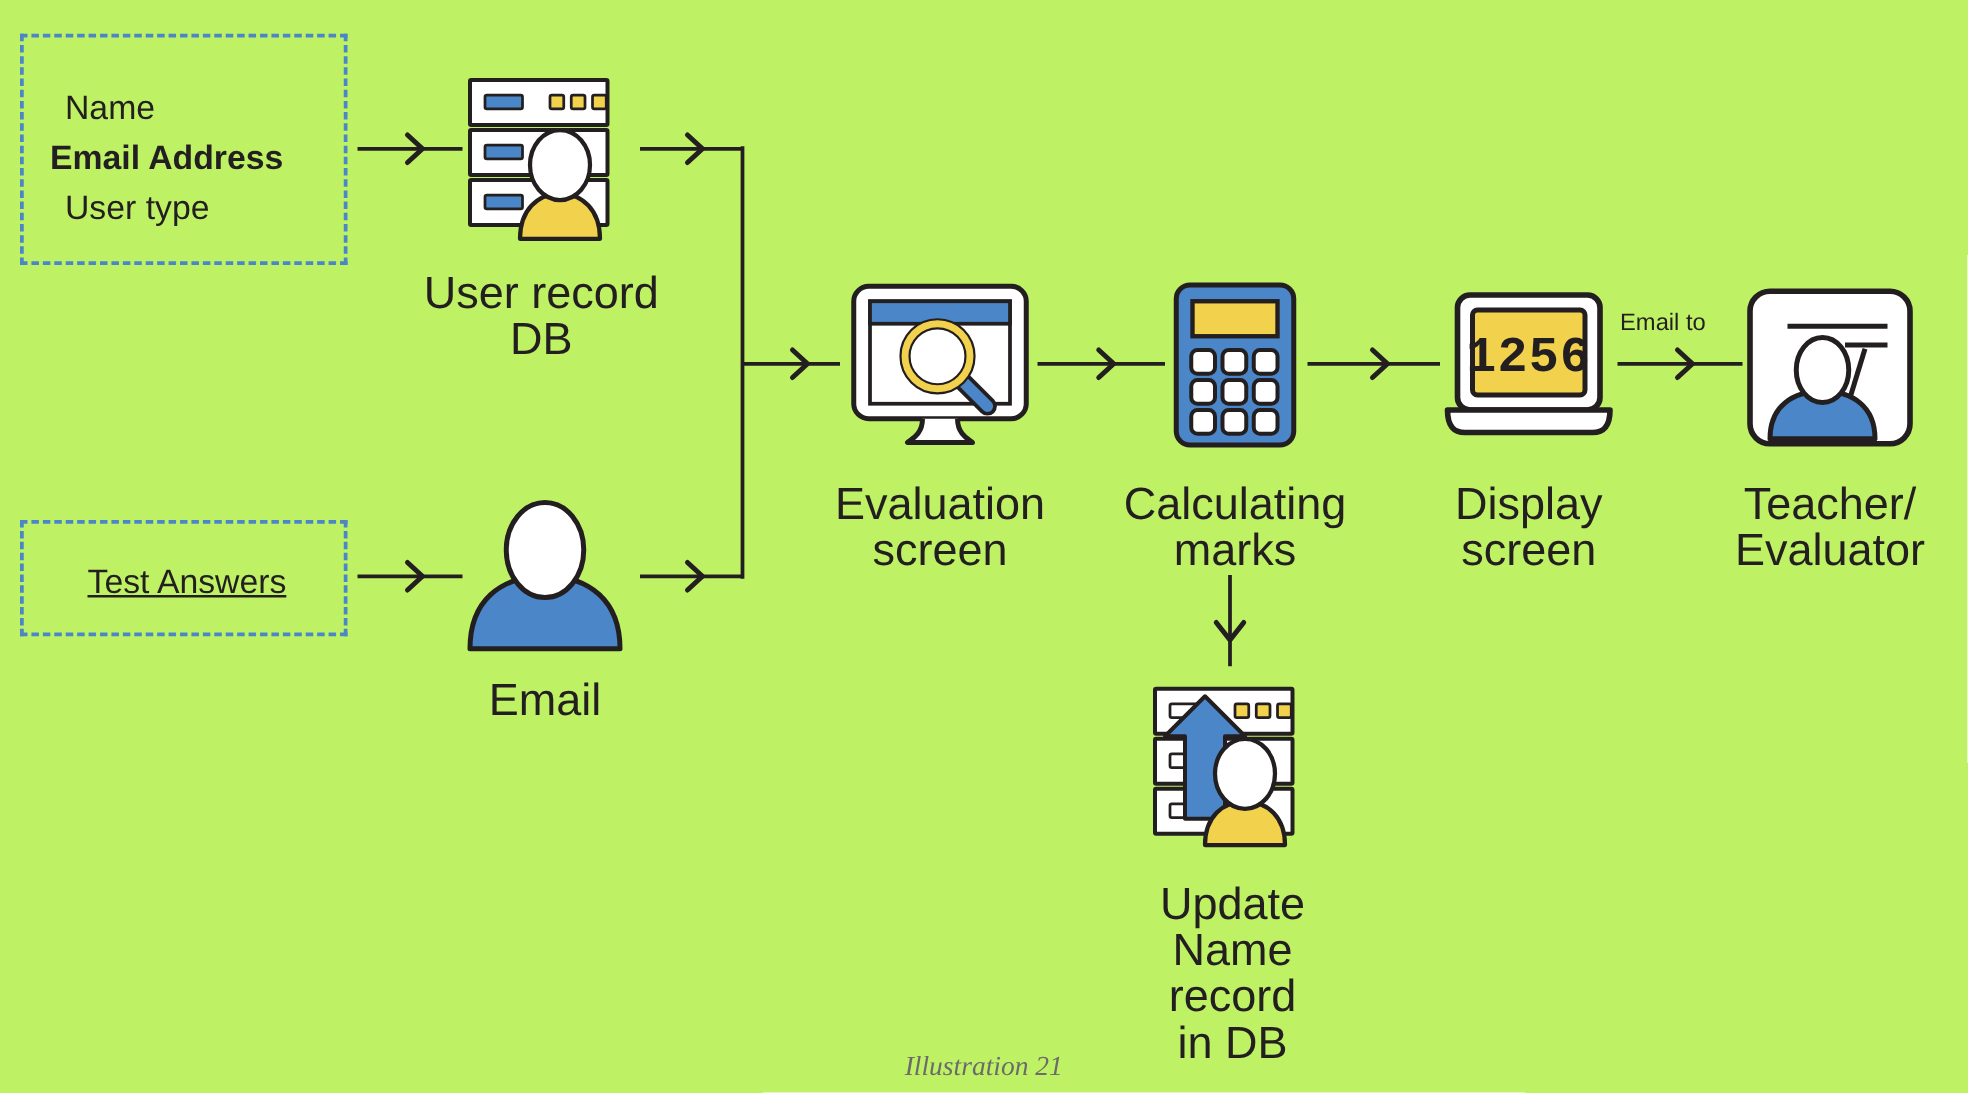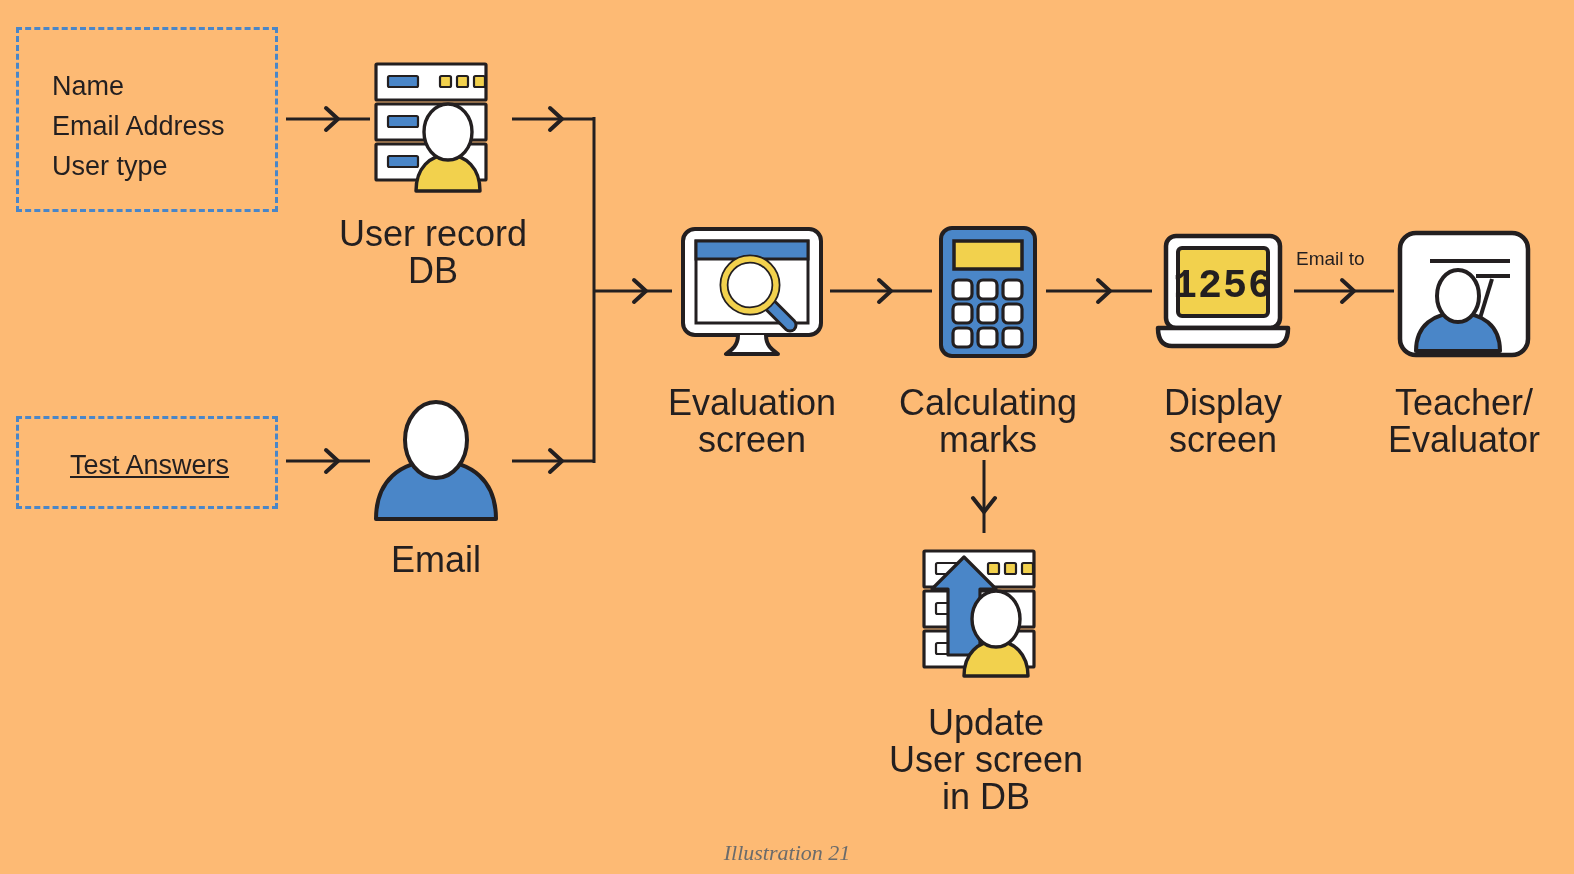--- a/index.html
+++ b/index.html
@@ -4,21 +4,21 @@
 <style>
   html, body {
     margin: 0;
     padding: 0;
     background: #ffffff;
   }
   #canvas {
     position: relative;
     width: 1574px;
     height: 874px;
-    background: #fdba74;
+    background: #bef264;
     font-family: "Liberation Sans", sans-serif;
     overflow: hidden;
   }
   svg.layer {
     position: absolute;
     left: 0;
     top: 0;
     width: 1574px;
     height: 874px;
   }
@@ -66,21 +66,21 @@
     font-family: "Liberation Mono", monospace;
   }
 </style>
 </head>
 <body>
 
 <div id="canvas">
 
   <div class="dashbox" style="left:16px; top:27px; width:262px; height:185px;"></div>
   <div class="dash-text" style="left:52px; top:66px;">Name</div>
-  <div class="dash-text" style="left:52px; top:106px;">Email Address</div>
+  <div class="dash-text" style="left:40px; top:106px;font-weight:bold;">Email Address</div>
   <div class="dash-text" style="left:52px; top:146px;">User type</div>
 
   <div class="dashbox" style="left:16px; top:416px; width:262px; height:93px;"></div>
   <div class="dash-text" style="left:70px; top:445px;text-decoration:underline;">Test Answers</div>
 
   <svg class="layer" viewBox="0 0 1574 874">
     <g stroke="#231f20" stroke-width="3" fill="none" stroke-linecap="butt">
 
       <line x1="286" y1="119" x2="370" y2="119"></line>
       <polyline points="326,108 338,119 326,130" stroke-width="4" stroke-linecap="round" stroke-linejoin="round"></polyline>
@@ -211,18 +211,18 @@
       <rect x="89" y="18" width="11" height="11" rx="1.5" fill="#F2D14D"></rect>
       <rect x="106" y="18" width="11" height="11" rx="1.5" fill="#F2D14D"></rect>
     </g>
 
     <path d="M48,12 L80,44 L64,44 L64,110 L32,110 L32,44 L16,44 Z" fill="#4A86C8" stroke="#231f20" stroke-width="3.2" stroke-linejoin="round"></path>
 
     <path d="M48,131 C48,109 62,96 80,96 C98,96 112,109 112,131 Z" fill="#F2D14D" stroke="#231f20" stroke-width="3.4" stroke-linejoin="round"></path>
     <ellipse cx="80" cy="74" rx="24" ry="28" fill="#ffffff" stroke="#231f20" stroke-width="3.4"></ellipse>
   </svg>
   <div class="node-label" style="left:886px; top:704px; width:200px;">Update
-User screen
+Name record
 in DB</div>
 
   <div class="caption" style="left:0; top:840px;">Illustration 21</div>
 
 </div>
 
 </body></html>

